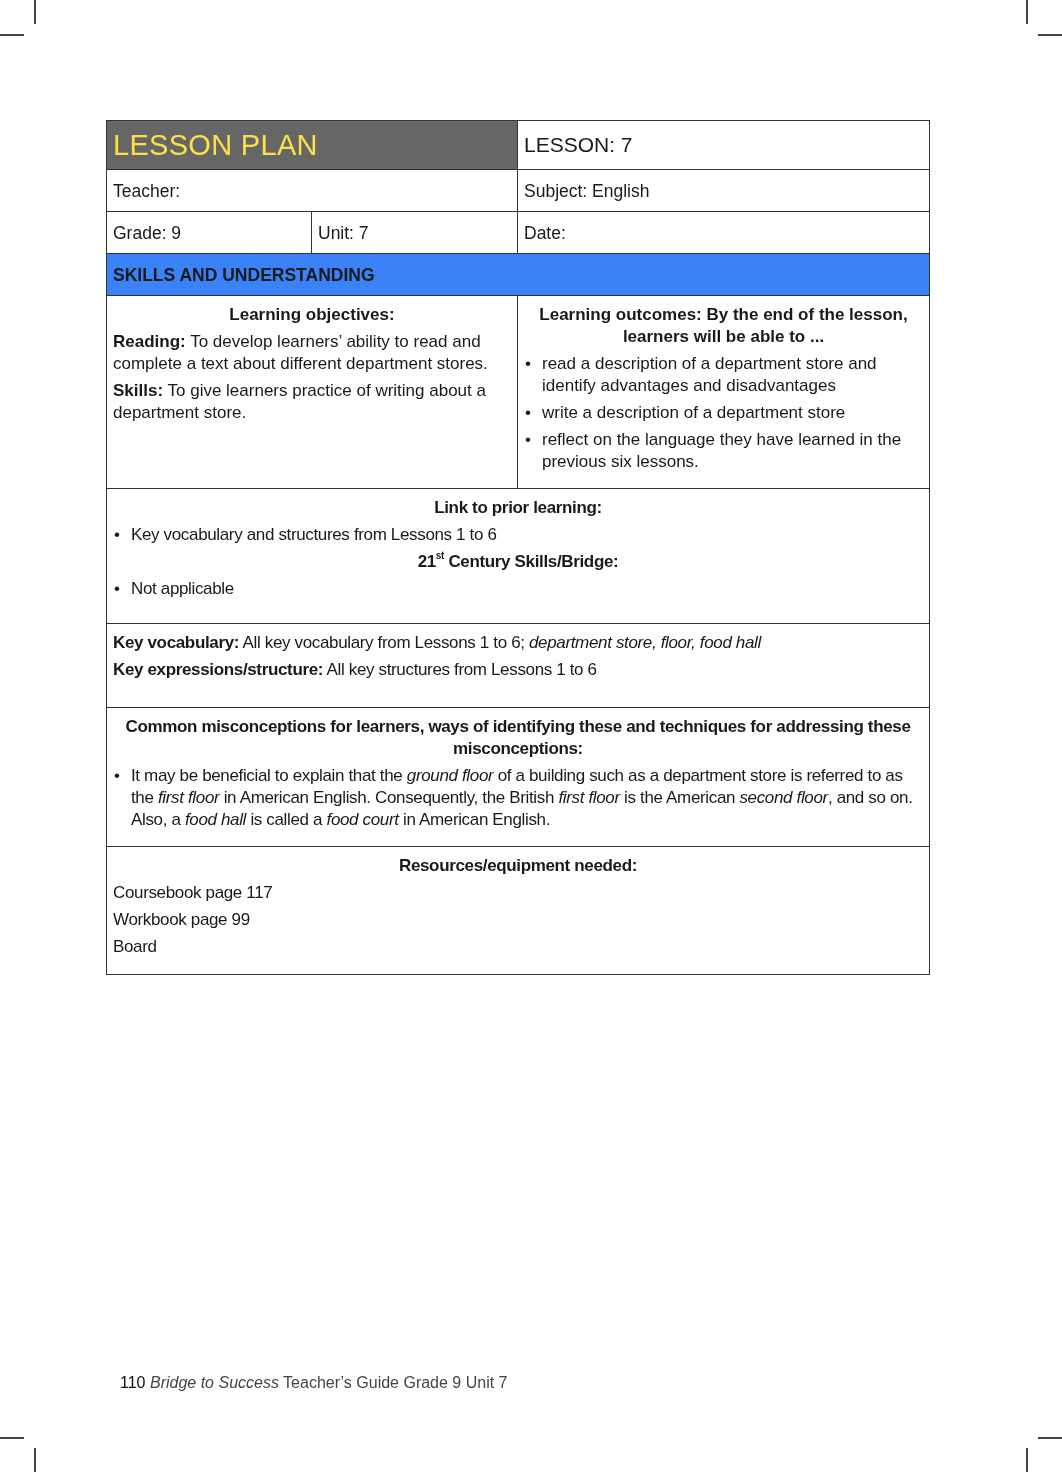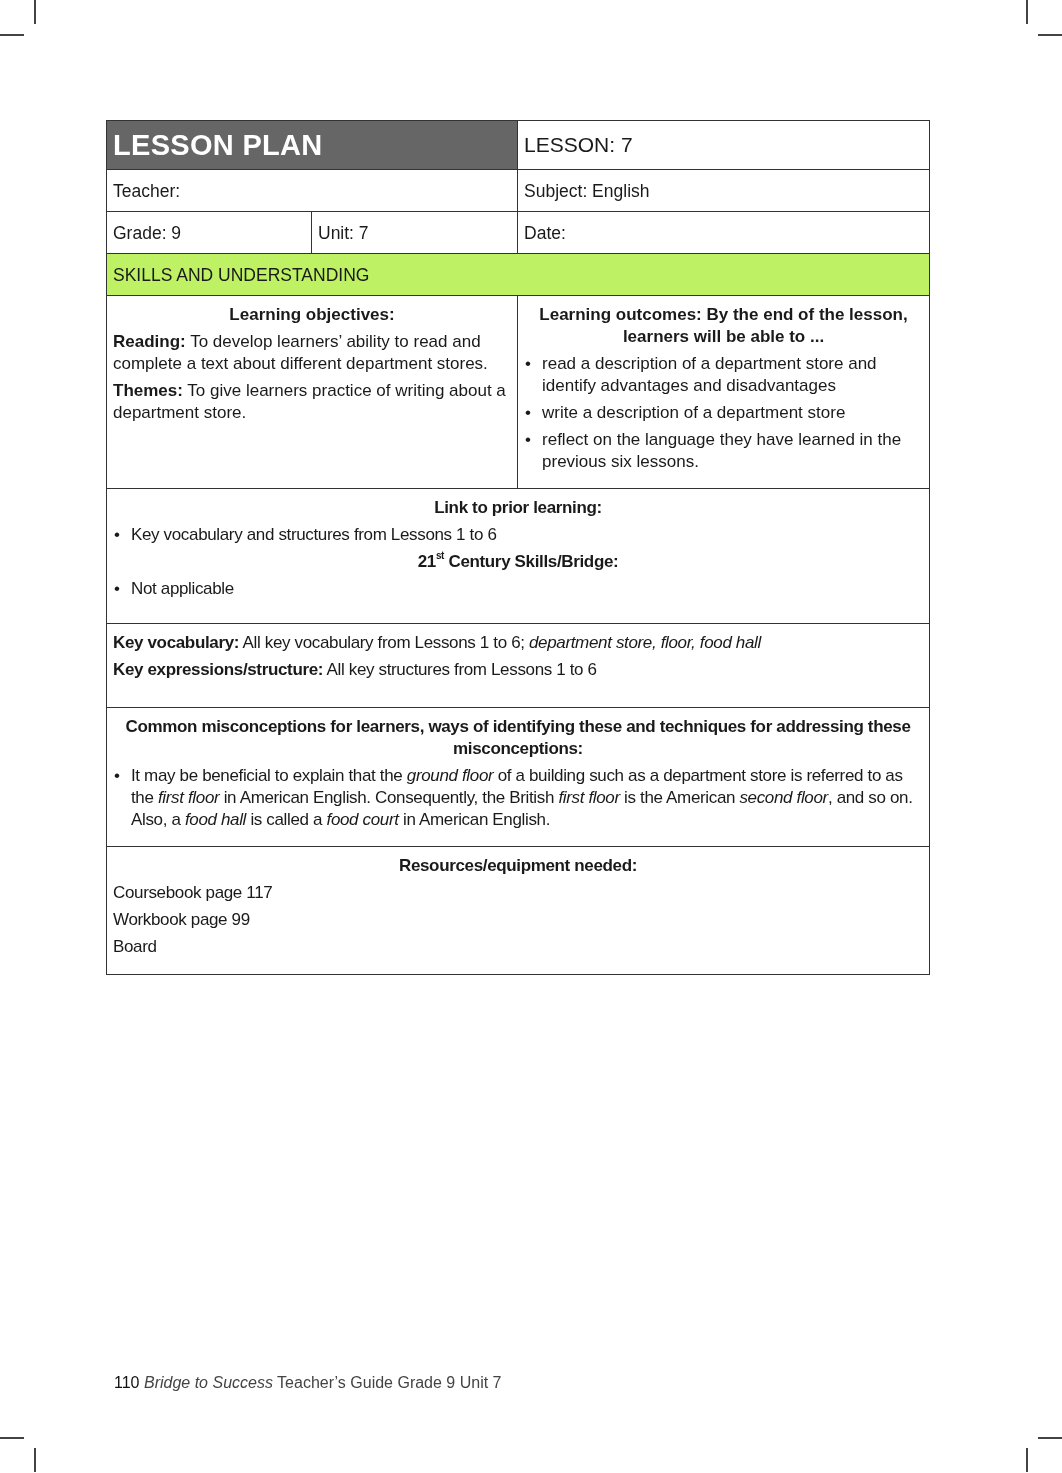--- a/index.html
+++ b/index.html
@@ -13,41 +13,41 @@
 
   table.plan {
     position: absolute; left: 106px; top: 120px; width: 823px;
     border-collapse: collapse; table-layout: fixed;
   }
   table.plan td {
     border: 1.5px solid #333; vertical-align: top; padding: 0 6px;
     font-size: 17px; line-height: 22px;
   }
   .title-cell {
-    background: #666666; color: #ffffff; font-weight: bold; font-size: 29px !important;
+    background: #666666; color: #fde047; font-weight: normal; font-size: 29px !important;
     height: 48px; vertical-align: middle !important; letter-spacing: 0.3px;
   }
   .lesson-cell { font-weight: normal; font-size: 21px !important; vertical-align: middle !important; }
   .row-h { height: 41px; vertical-align: middle !important; font-weight: normal; font-size: 17.5px !important; }
   .section-head {
-    background: #bef264; font-weight: normal; height: 41px; vertical-align: middle !important;
+    background: #3b82f6; font-weight: bold; height: 41px; vertical-align: middle !important;
     font-size: 17.5px !important;
   }
   .cell-pad { padding-top: 8px !important; padding-bottom: 10px !important; }
   .b { font-weight: bold; text-align: center; }
   .i { font-style: italic; }
   p { margin: 0 0 5px 0; }
   ul { list-style: none; margin: 0 0 5px 0; padding: 0; }
   ul li { position: relative; padding-left: 18px; margin-bottom: 5px; }
   ul li::before { content: "•"; position: absolute; left: 1px; top: 0; }
   .cond { letter-spacing: -0.35px; }
   sup { font-size: 10px; line-height: 0; position: relative; top: -1px; }
 
   .footer {
-    position: absolute; left: 114px; top: 1374px; font-size: 16px; color: #333;
+    position: absolute; left: 120px; top: 1374px; font-size: 16px; color: #333;
     font-family: "Liberation Sans", sans-serif;
   }
   .footer .pg { color: #111; }
   .footer .i { font-style: italic; font-weight: normal; }
   .footer .lite { font-weight: normal; color: #444; }
 </style>
 </head>
 <body>
 
 <div class="crop v" style="left:34px;top:0;"></div>
@@ -79,21 +79,21 @@
     <td class="row-h">Unit: 7</td>
     <td class="row-h">Date:</td>
   </tr>
   <tr>
     <td colspan="3" class="section-head">SKILLS AND UNDERSTANDING</td>
   </tr>
   <tr>
     <td colspan="2" class="cell-pad">
       <p class="b">Learning objectives:</p>
       <p><span class="b">Reading:</span><span> To develop learners’ ability to read and complete a text about different department stores.</span></p>
-      <p><span class="b">Themes:</span><span> To give learners practice of writing about a department store.</span></p>
+      <p><span class="b">Skills:</span><span> To give learners practice of writing about a department store.</span></p>
     </td>
     <td class="cell-pad">
       <p class="b">Learning outcomes: By the end of the lesson, learners will be able to ...</p>
       <ul>
         <li>read a description of a department store and identify advantages and disadvantages</li>
         <li>write a description of a department store</li>
         <li>reflect on the language they have learned in the previous six lessons.</li>
       </ul>
     </td>
   </tr>

